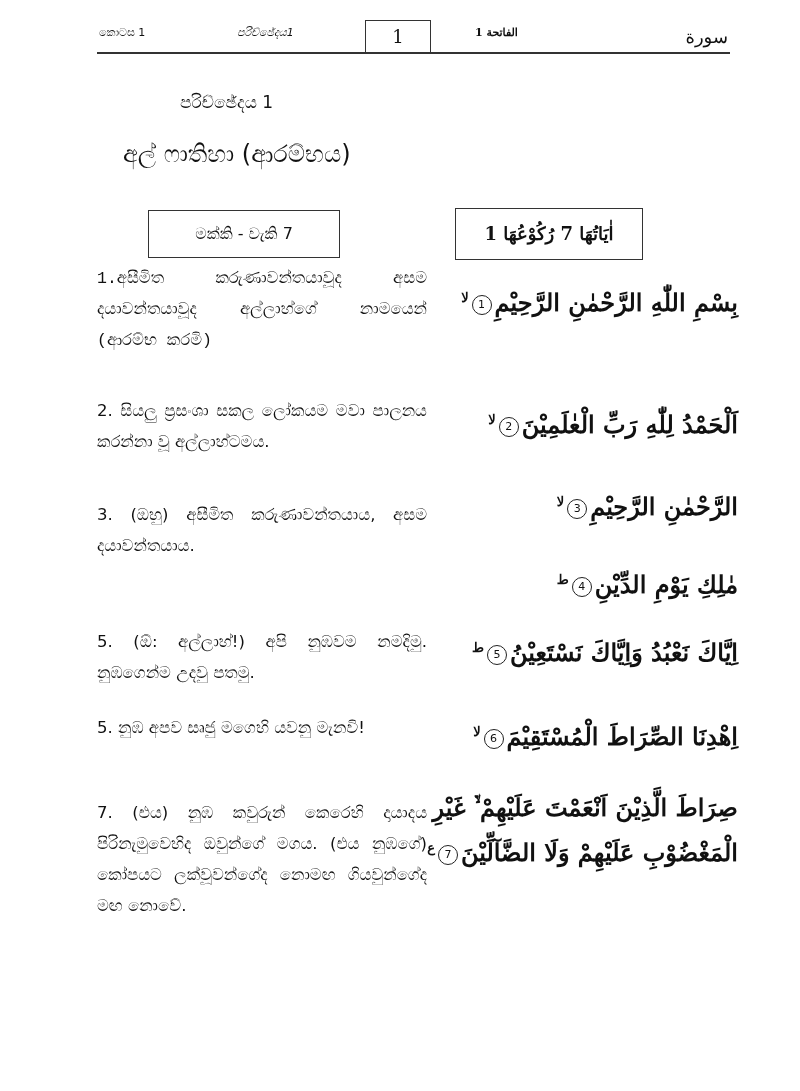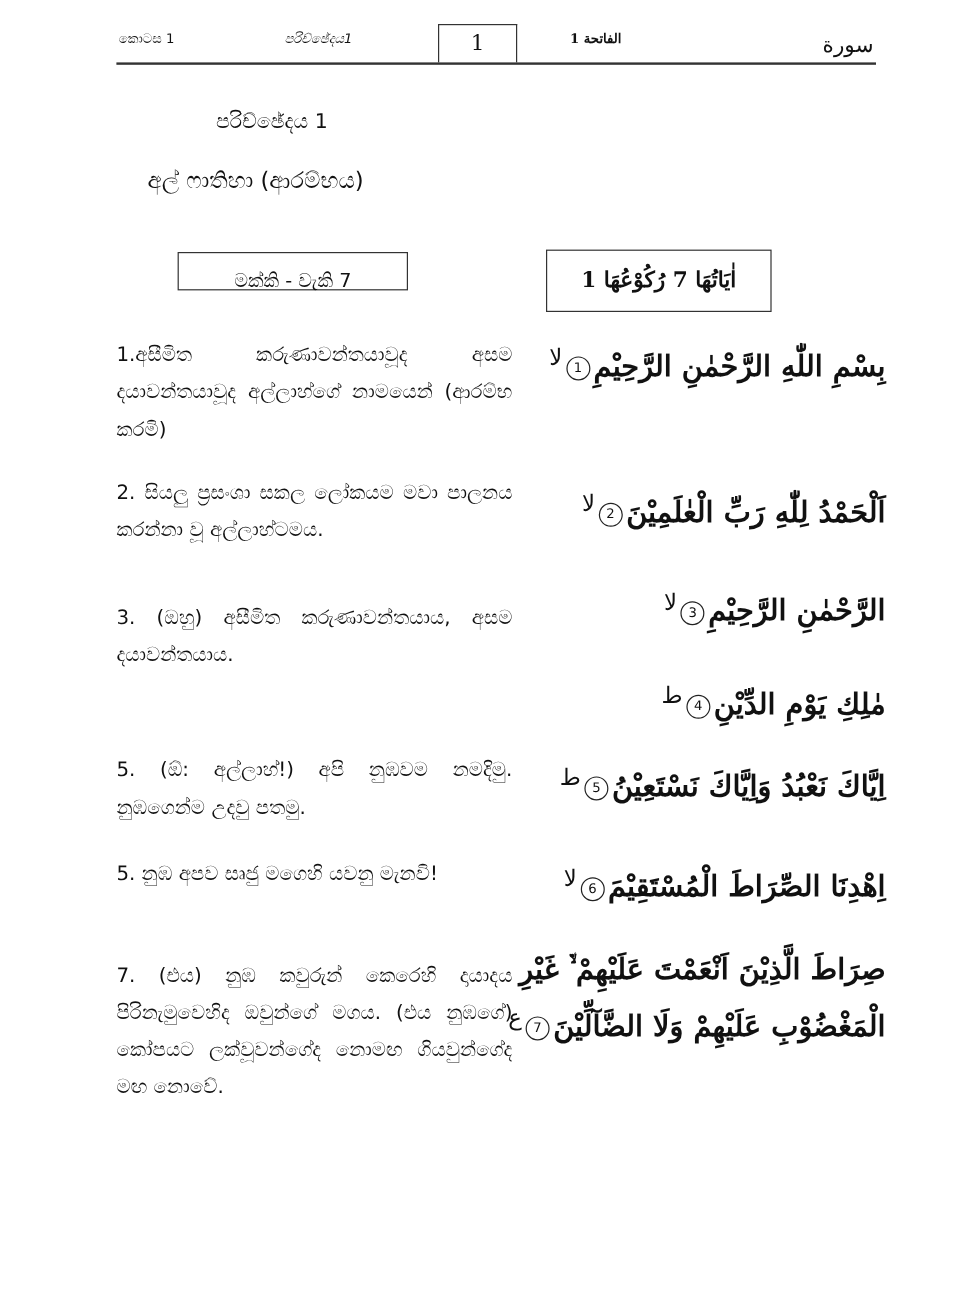--- a/index.html
+++ b/index.html
@@ -10,53 +10,53 @@
   .hdr { position: absolute; left: 97px; top: 20px; width: 633px; height: 32px; border-bottom: 2px solid #333; }
   .hdr span { position: absolute; top: 6px; font-size: 11px; white-space: nowrap; }
   .hdr .part { left: 2px; font-family: "DejaVu Sans", sans-serif; }
   .hdr .chap { left: 140px; font-family: "DejaVu Sans", sans-serif; font-style: italic; }
   .hdr .pgbox { position: absolute; left: 268px; top: 0px; width: 66px; height: 32px; border: 1.5px solid #333; border-bottom: none; box-sizing: border-box; text-align: center; font-family: "DejaVu Serif", serif; font-size: 18px; line-height: 32px; }
   .hdr .surah-name { left: 378px; direction: rtl; font-family: "DejaVu Serif", serif; font-weight: bold; }
   .hdr .surah-label { right: 2px; direction: rtl; font-family: "DejaVu Serif", serif; font-size: 18px; }
 
   
   .chap-label { position: absolute; left: 180px; top: 92px; font-size: 17px; white-space: nowrap; }
-  .chap-title { position: absolute; left: 123px; top: 140px; font-size: 19px; white-space: nowrap; }
+  .chap-title { position: absolute; left: 123px; top: 140px; font-size: 24px; white-space: nowrap; }
   .ar-title { position: absolute; left: 440px; top: 110px; width: 260px; text-align: center; direction: rtl; font-family: "DejaVu Serif", serif; font-size: 30px; font-weight: bold; }
 
-  .box-left { position: absolute; left: 148px; top: 210px; width: 192px; height: 32px; border: 1.5px solid #333; box-sizing: border-box; text-align: center; line-height: 45px; font-size: 16px; }
+  .box-left { position: absolute; left: 148px; top: 210px; width: 192px; height: 48px; border: 1.5px solid #333; box-sizing: border-box; text-align: center; line-height: 45px; font-size: 16px; }
   .box-right { position: absolute; left: 455px; top: 208px; width: 188px; height: 52px; border: 1.5px solid #333; box-sizing: border-box; text-align: center; line-height: 49px; font-size: 18px; direction: rtl; font-family: "DejaVu Serif", serif; font-weight: bold; }
 
   
   .si { position: absolute; left: 97px; width: 330px; font-size: 16.5px; line-height: 31px; text-align: justify; }
   .ar { position: absolute; right: 62px; direction: rtl; text-align: right; font-family: "DejaVu Serif", serif; font-size: 24px; font-weight: bold; line-height: 40px; white-space: nowrap; }
   .ar.multi { white-space: normal; width: 330px; line-height: 40px; }
   .vnum { display: inline-block; width: 18px; height: 18px; border: 1.3px solid #222; border-radius: 50%; font-size: 11px; line-height: 18px; text-align: center; font-family: "DejaVu Sans", sans-serif; font-weight: normal; vertical-align: middle; margin: 0 3px; direction: ltr; }
-  .stop { font-size: 19px; vertical-align: super; font-weight: normal; }
+  .stop { font-size: 13px; vertical-align: super; font-weight: bold; }
 </style>
 </head>
 <body>
 
 <div class="page">
 
   <div class="hdr">
     <span class="part">කොටස 1</span>
     <span class="chap">පරිච්ඡේදය1</span>
     <div class="pgbox">1</div>
     <span class="surah-name">الفاتحة 1</span>
     <span class="surah-label">سورة</span>
   </div>
 
   <div class="chap-label">පරිච්ඡේදය  1</div>
   <div class="chap-title">අල් ෆාතිහා (ආරම්භය)</div>
 
   <div class="box-left">මක්කි - වැකි 7</div>
   <div class="box-right">اٰيَاتُهَا 7  رُكُوْعُهَا 1</div>
 
-  <div class="si" style="top:280px;">1.අසීමිත කරුණාවන්තයාවූද අසම දයාවන්තයාවූද අල්ලාහ්ගේ නාමයෙන් (ආරම්භ කරමි)</div>
+  <div class="si" style="top:263px;font-family:Liberation Mono, monospace;">1.අසීමිත කරුණාවන්තයාවූද අසම දයාවන්තයාවූද අල්ලාහ්ගේ නාමයෙන් (ආරම්භ කරමි)</div>
   <div class="ar" style="top:278px;">
     <span>بِسْمِ اللّٰهِ الرَّحْمٰنِ الرَّحِيْمِ</span><span class="vnum">1</span><span class="stop">لا</span>
   </div>
 
   <div class="si" style="top:395px;">2. සියලු ප්‍රසංශා සකල ලෝකයම මවා පාලනය කරන්නා වූ අල්ලාහ්ටමය.</div>
   <div class="ar" style="top:400px;">
     <span>اَلْحَمْدُ لِلّٰهِ رَبِّ الْعٰلَمِيْنَ</span><span class="vnum">2</span><span class="stop">لا</span>
   </div>
 
   <div class="si" style="top:488px;margin-top:11px;">3. (ඔහු) අසීමිත කරුණාවන්තයාය, අසම දයාවන්තයාය.</div>

